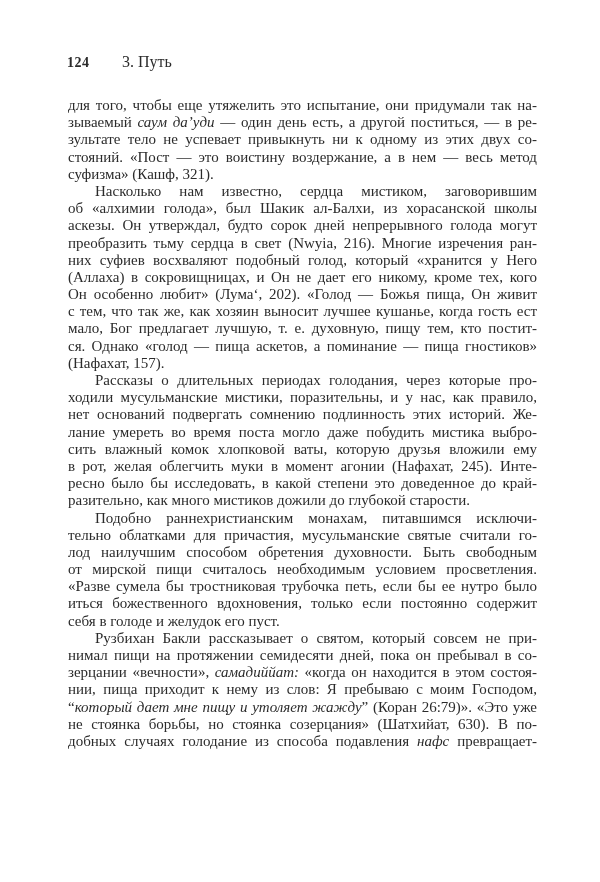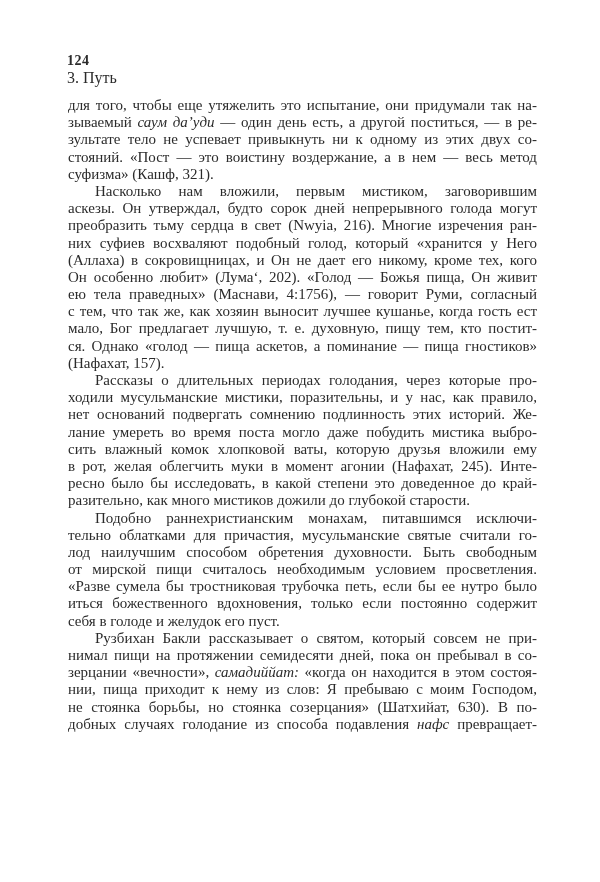--- a/index.html
+++ b/index.html
@@ -4,21 +4,21 @@
   <style>
     html, body { margin: 0; padding: 0; background: #ffffff; }
     body { width: 600px; height: 882px; position: relative; overflow: hidden; }
     .page {
       position: absolute; left: 0; top: 0; width: 600px; height: 882px;
       background: #ffffff; color: #2b2b2b;
       font-family: "Liberation Serif", "DejaVu Serif", serif;
     }
     .running-head {
       position: absolute; left: 67px; top: 53px; height: 18px;
-      display: flex; align-items: baseline; flex-direction: column;
+      display: flex; align-items: baseline;
     }
     .folio { font-weight: bold; font-size: 14px; letter-spacing: 0.5px; width: 55px; }
     .chapter { font-size: 16px; }
     .text-block {
       position: absolute; left: 68px; top: 97px; width: 469px;
     }
     .line {
       display: block; height: 17.2px; line-height: 17.2px;
       font-size: 15px; white-space: nowrap;
       text-align: justify; text-align-last: justify;
@@ -37,27 +37,27 @@
   </div>
   <div class="text-block" id="text-block">
       <div>
         <span class="line">для того, чтобы еще утяжелить это испытание, они придумали так на-</span>
         <span class="line">зываемый <span class="it">саум да’уди</span> — один день есть, а другой поститься, — в ре-</span>
         <span class="line">зультате тело не успевает привыкнуть ни к одному из этих двух со-</span>
         <span class="line">стояний. «Пост — это воистину воздержание, а в нем — весь метод</span>
         <span class="line last">суфизма» (Кашф, 321).</span>
       </div>
       <div>
-        <span class="line indent">Насколько нам вложили, первым мистиком, заговорившим</span>
+        <span class="line indent">Насколько нам известно, сердца мистиком, заговорившим</span>
+        <span class="line">об «алхимии голода», был Шакик ал-Балхи, из хорасанской школы</span>
         <span class="line">аскезы. Он утверждал, будто сорок дней непрерывного голода могут</span>
         <span class="line">преобразить тьму сердца в свет (Nwyia, 216). Многие изречения ран-</span>
         <span class="line">них суфиев восхваляют подобный голод, который «хранится у Него</span>
         <span class="line">(Аллаха) в сокровищницах, и Он не дает его никому, кроме тех, кого</span>
         <span class="line">Он особенно любит» (Лума‘, 202). «Голод — Божья пища, Он живит</span>
-        <span class="line">ею тела праведных» (Маснави, 4:1756), — говорит Руми, согласный</span>
         <span class="line">с тем, что так же, как хозяин выносит лучшее кушанье, когда гость ест</span>
         <span class="line">мало, Бог предлагает лучшую, т. е. духовную, пищу тем, кто постит-</span>
         <span class="line">ся. Однако «голод — пища аскетов, а поминание — пища гностиков»</span>
         <span class="line last">(Нафахат, 157).</span>
       </div>
       <div>
         <span class="line indent">Рассказы о длительных периодах голодания, через которые про-</span>
         <span class="line">ходили мусульманские мистики, поразительны, и у нас, как правило,</span>
         <span class="line">нет оснований подвергать сомнению подлинность этих историй. Же-</span>
         <span class="line">лание умереть во время поста могло даже побудить мистика выбро-</span>
@@ -73,17 +73,18 @@
         <span class="line">от мирской пищи считалось необходимым условием просветления.</span>
         <span class="line">«Разве сумела бы тростниковая трубочка петь, если бы ее нутро было</span>
         <span class="line">иться божественного вдохновения, только если постоянно содержит</span>
         <span class="line last">себя в голоде и желудок его пуст.</span>
       </div>
       <div>
         <span class="line indent">Рузбихан Бакли рассказывает о святом, который совсем не при-</span>
         <span class="line">нимал пищи на протяжении семидесяти дней, пока он пребывал в со-</span>
         <span class="line">зерцании «вечности», <span class="it">самадиййат:</span> «когда он находится в этом состоя-</span>
         <span class="line">нии, пища приходит к нему из слов: Я пребываю с моим Господом,</span>
+        <span class="line">“<span class="it">который дает мне пищу и утоляет жажду</span>” (Коран 26:79)». «Это уже</span>
         <span class="line">не стоянка борьбы, но стоянка созерцания» (Шатхийат, 630). В по-</span>
         <span class="line">добных случаях голодание из способа подавления <span class="it">нафс</span> превращает-</span>
       </div>
     </div>
 </div>
 
 </body></html>

